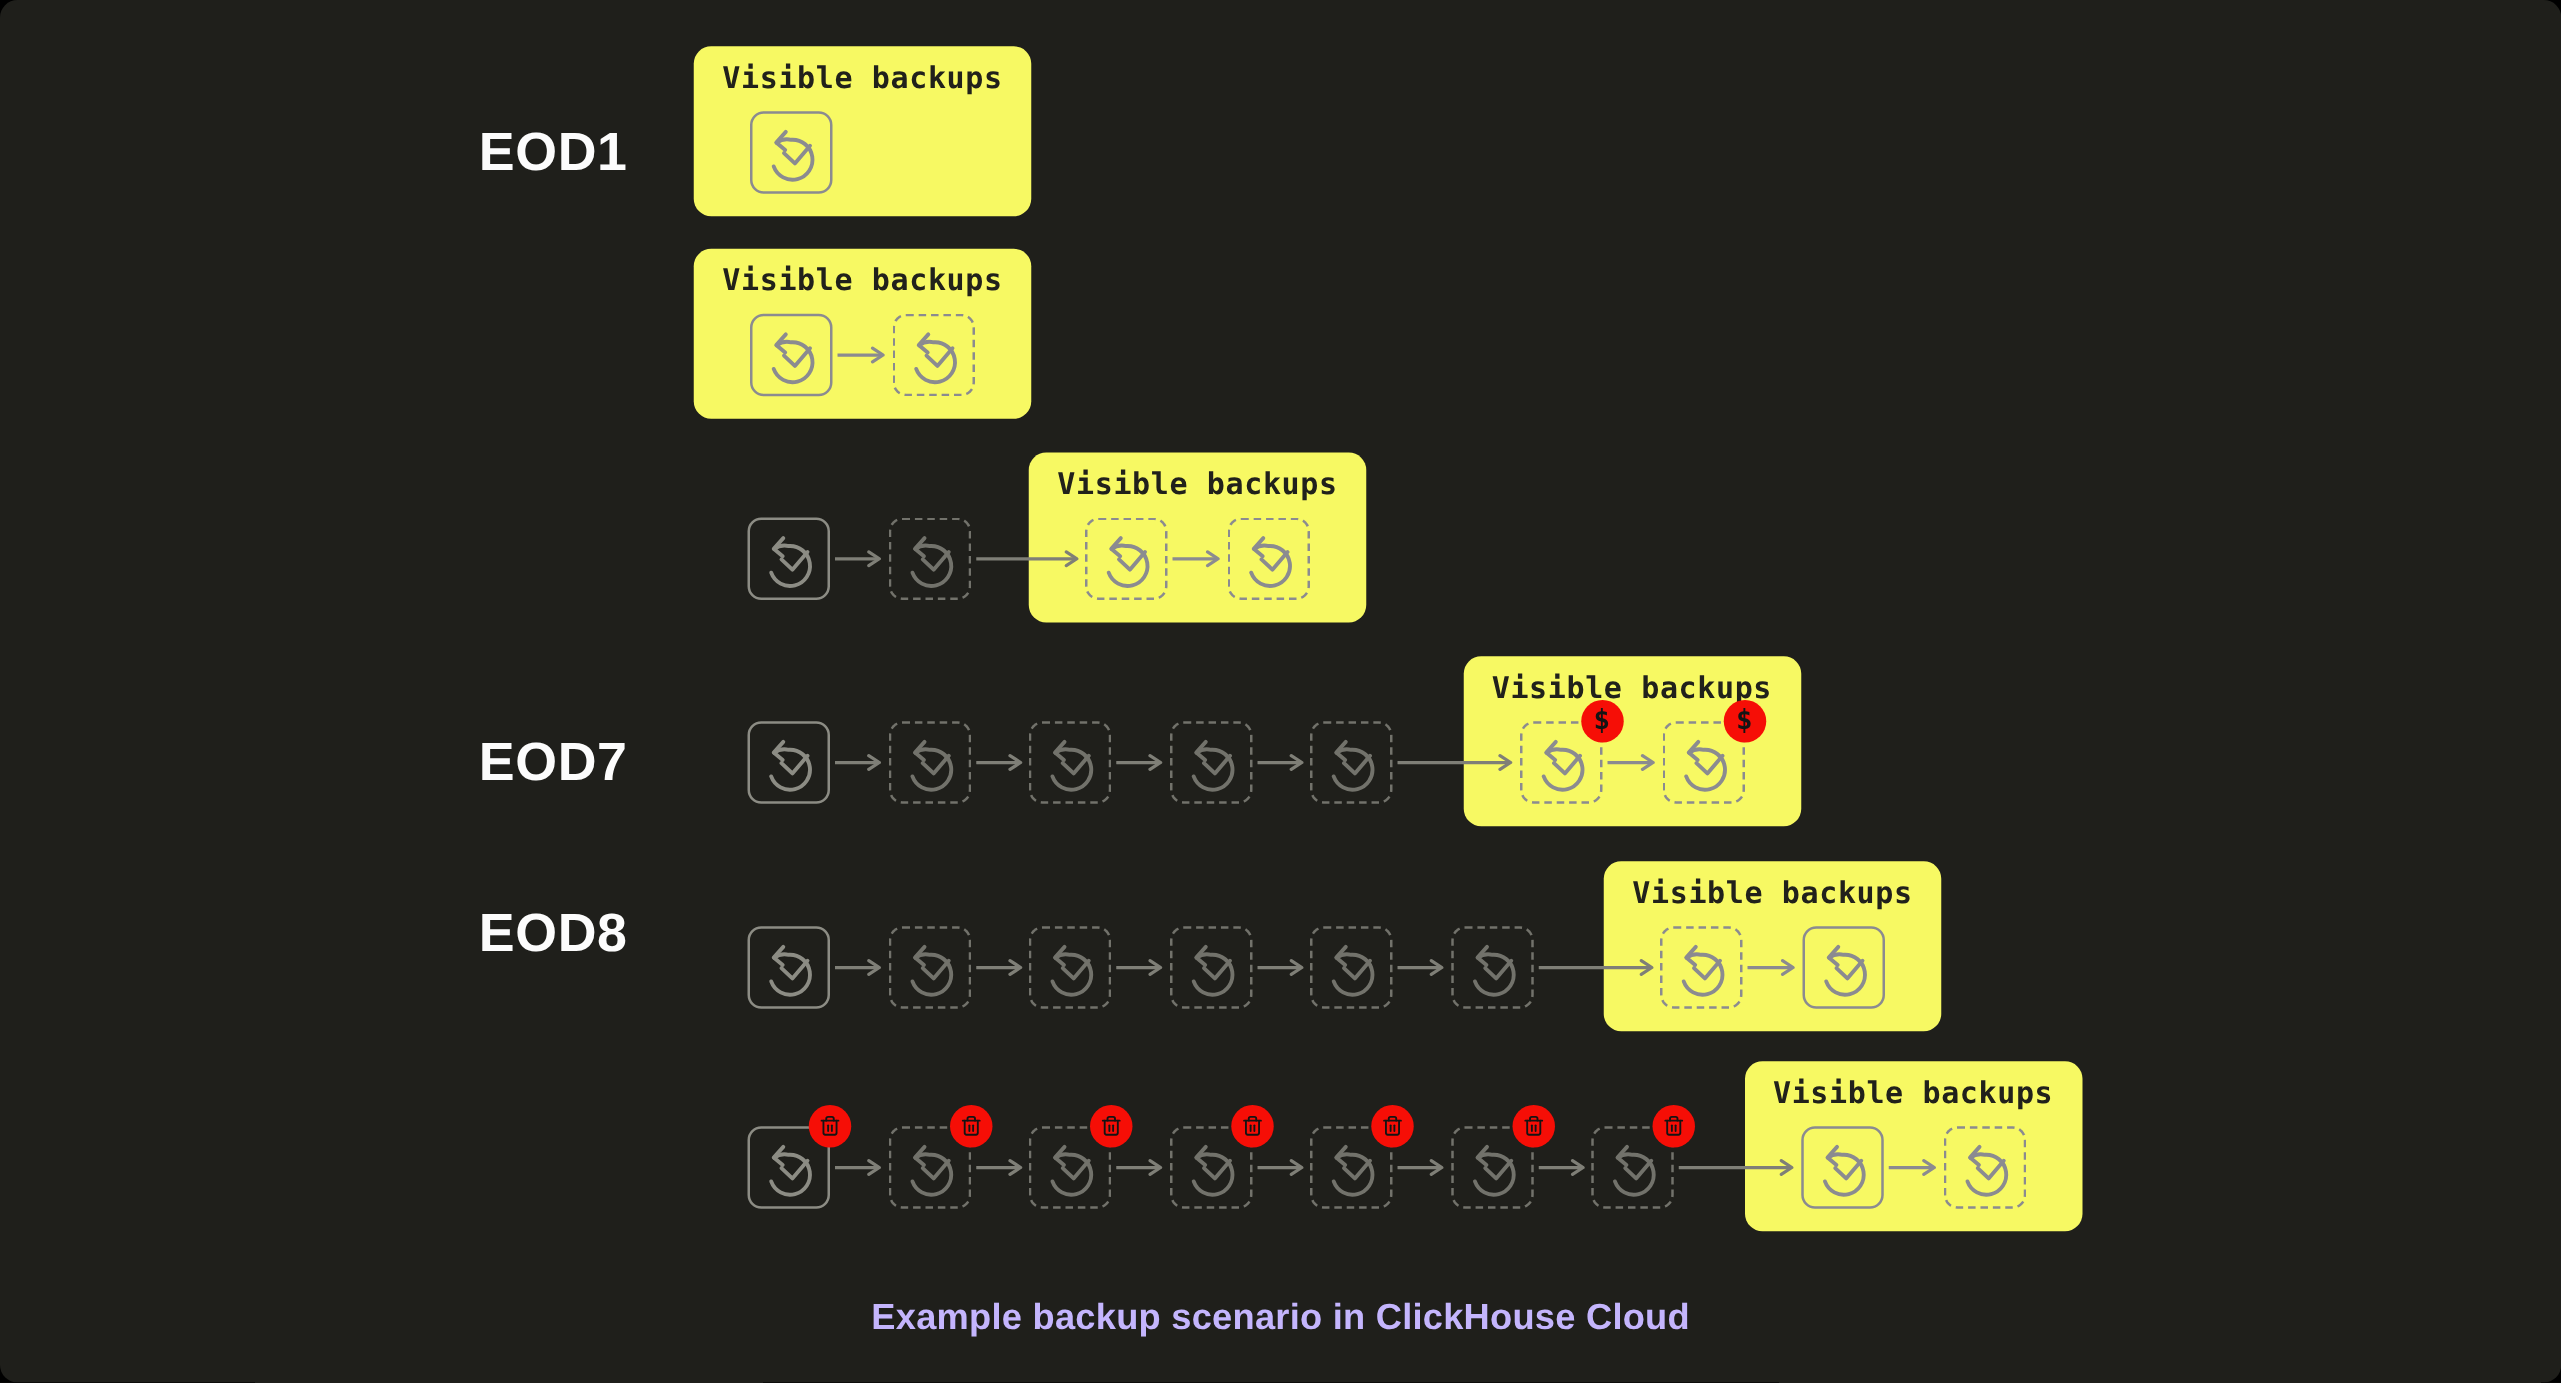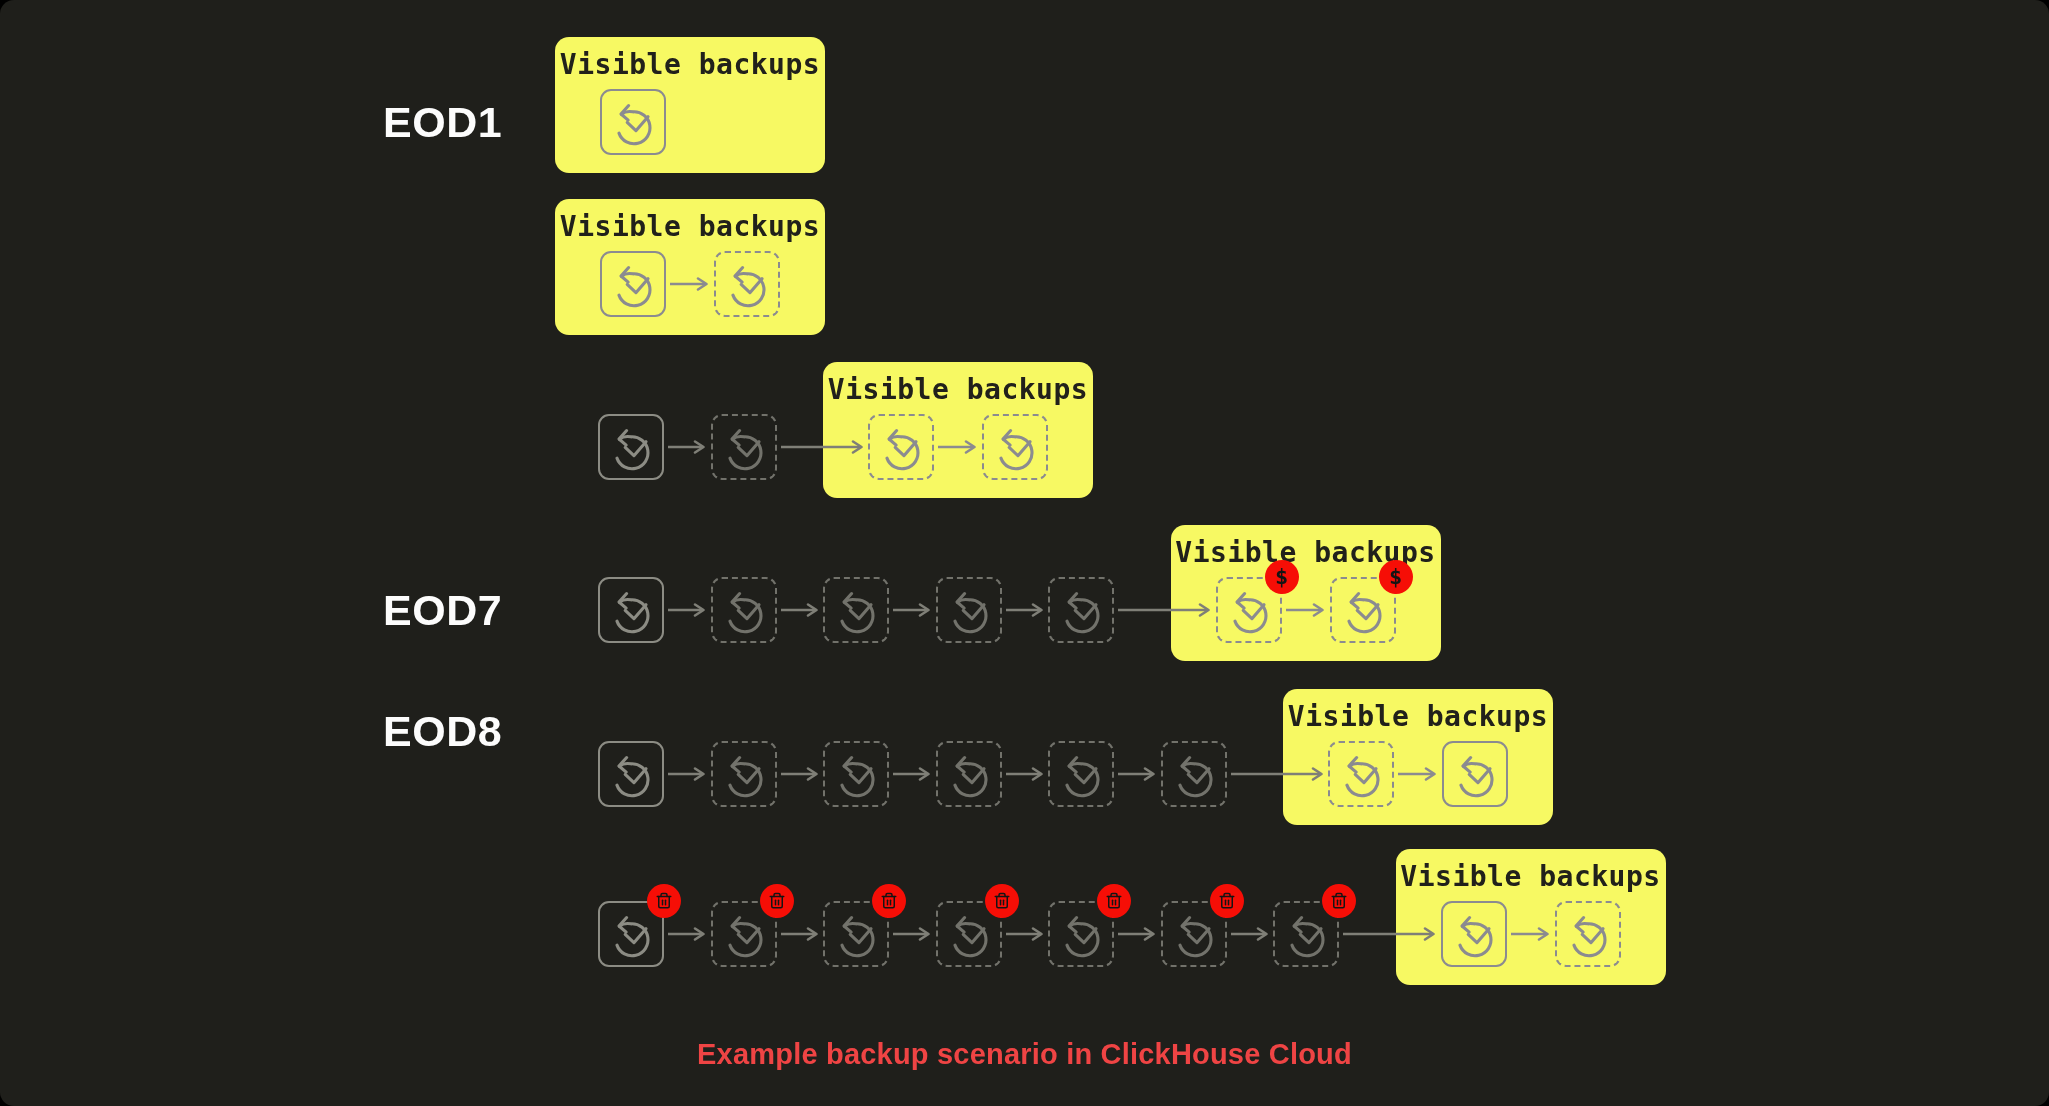--- a/index.html
+++ b/index.html
@@ -10,21 +10,21 @@
   }
   .row-label{
     position:absolute;left:383px;width:200px;height:46px;line-height:46px;
     font-size:43px;font-weight:700;letter-spacing:0.5px;
   }
   .vbox{
     position:absolute;border-radius:14px;z-index:0;
   }
   .vbox-title{
     position:absolute;top:11px;left:0;width:100%;text-align:center;
-    font-family:"DejaVu Sans Mono",monospace;font-size:28px;font-weight:600;
+    font-family:"DejaVu Sans Mono",monospace;font-size:24px;font-weight:600;
     letter-spacing:0.5px;
   }
   .bicon{
     position:absolute;width:66px;height:66px;box-sizing:border-box;
     border-radius:11px;z-index:2;
   }
   .bicon svg{position:absolute;inset:0;width:100%;height:100%;}
   .arrow{position:absolute;z-index:1;height:18px;}
   .badge{
     position:absolute;width:34px;height:34px;border-radius:50%;z-index:3;
@@ -36,21 +36,21 @@
   }
   .caption{
     position:absolute;left:0;top:1038px;width:100%;text-align:center;
     font-size:29px;font-weight:700;letter-spacing:0.2px;
   }
 </style>
 </head>
 <body>
 
 <div id="canvas" style="background: rgb(31, 31, 27);">
-  <div class="caption" style="color: #ef4444;">Example backup scenario in ClickHouse Cloud</div>
+  <div class="caption" style="color: #c4b5fd;">Example backup scenario in ClickHouse Cloud</div>
 <div class="row-label" style="top: 99px; color: rgb(252, 252, 252);">EOD1</div>
     <div class="vbox" style="left: 555px; top: 37px; width: 270px; height: 136px; background: rgb(247, 249, 99);">
       <div class="vbox-title" style="color: rgb(33, 33, 27);">Visible backups</div>
     </div>
     <div class="bicon" style="left: 600px; top: 89px; border: 2.6px solid rgb(139, 139, 144);">
 <svg viewBox="0 0 64 64" fill="none" stroke="#8b8b90" stroke-width="3.2" stroke-linecap="round" stroke-linejoin="round">
   <path d="M17.5 43.5 A16.5 16.5 0 1 0 32 21.5 Q25 20 20 24"></path>
   <path d="M27.5 15 L19.6 23.7 L27 30"></path>
   <path d="M26 32.5 L35 41 L47.5 26.5"></path>
 </svg>
@@ -195,21 +195,21 @@
     <div class="bicon" style="left: 1329.5px; top: 577px; border: 2.6px dashed rgb(139, 139, 144);">
 <svg viewBox="0 0 64 64" fill="none" stroke="#8b8b90" stroke-width="3.2" stroke-linecap="round" stroke-linejoin="round">
   <path d="M17.5 43.5 A16.5 16.5 0 1 0 32 21.5 Q25 20 20 24"></path>
   <path d="M27.5 15 L19.6 23.7 L27 30"></path>
   <path d="M26 32.5 L35 41 L47.5 26.5"></path>
 </svg>
     </div>
     <div class="badge" style="left: 1378.5px; top: 560px; background: rgb(246, 14, 6);">
       <span class="dollar" style="color: rgb(20, 20, 20);">$</span>
     </div>
-    <div class="row-label" style="top: 708px; color: rgb(252, 252, 252);">EOD8</div>
+    <div class="row-label" style="top: 724px; color: rgb(252, 252, 252);">EOD8</div>
     <div class="vbox" style="left: 1283px; top: 689px; width: 270px; height: 136px; background: rgb(247, 249, 99);">
       <div class="vbox-title" style="color: rgb(33, 33, 27);">Visible backups</div>
     </div>
     <div class="arrow" style="left: 668px; top: 765px; width: 38px;"><svg width="38" height="18" viewBox="0 0 38 18" fill="none" stroke="#7f7f77" stroke-width="2.6" stroke-linecap="round" stroke-linejoin="round">
     <line x1="0" y1="9" x2="34" y2="9"></line>
     <path d="M27 3.5 L35.5 9 L27 14.5"></path>
   </svg></div>
     <div class="arrow" style="left: 780.5px; top: 765px; width: 38px;"><svg width="38" height="18" viewBox="0 0 38 18" fill="none" stroke="#7f7f77" stroke-width="2.6" stroke-linecap="round" stroke-linejoin="round">
     <line x1="0" y1="9" x2="34" y2="9"></line>
     <path d="M27 3.5 L35.5 9 L27 14.5"></path>

